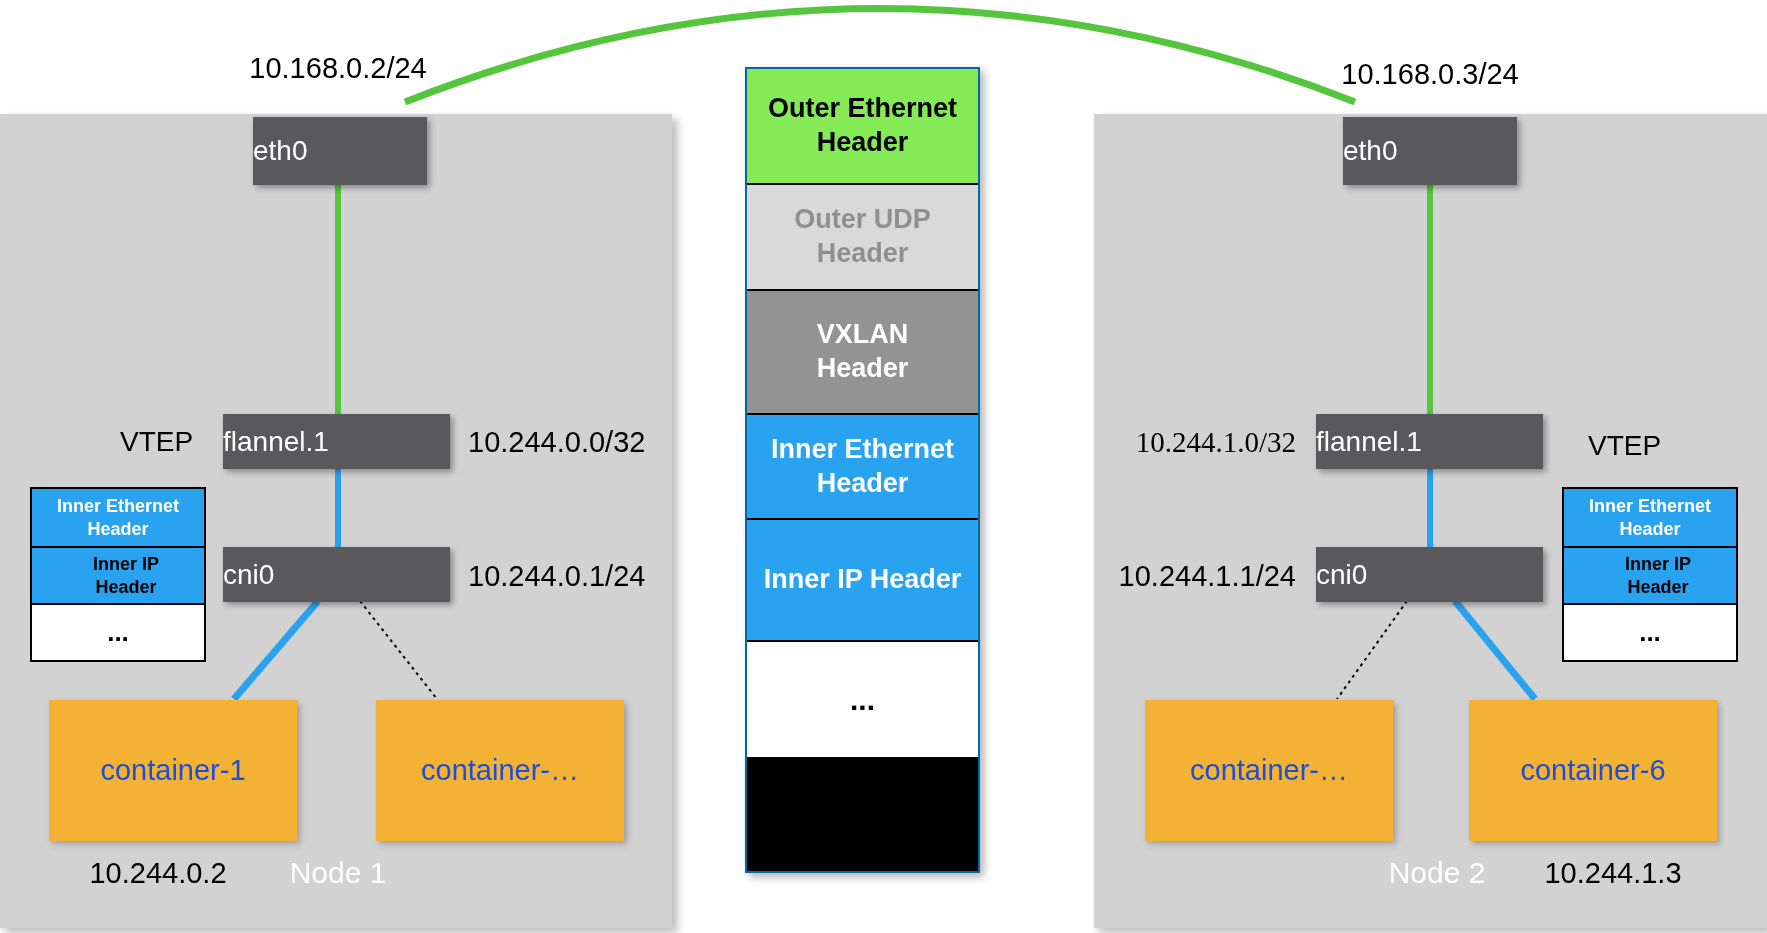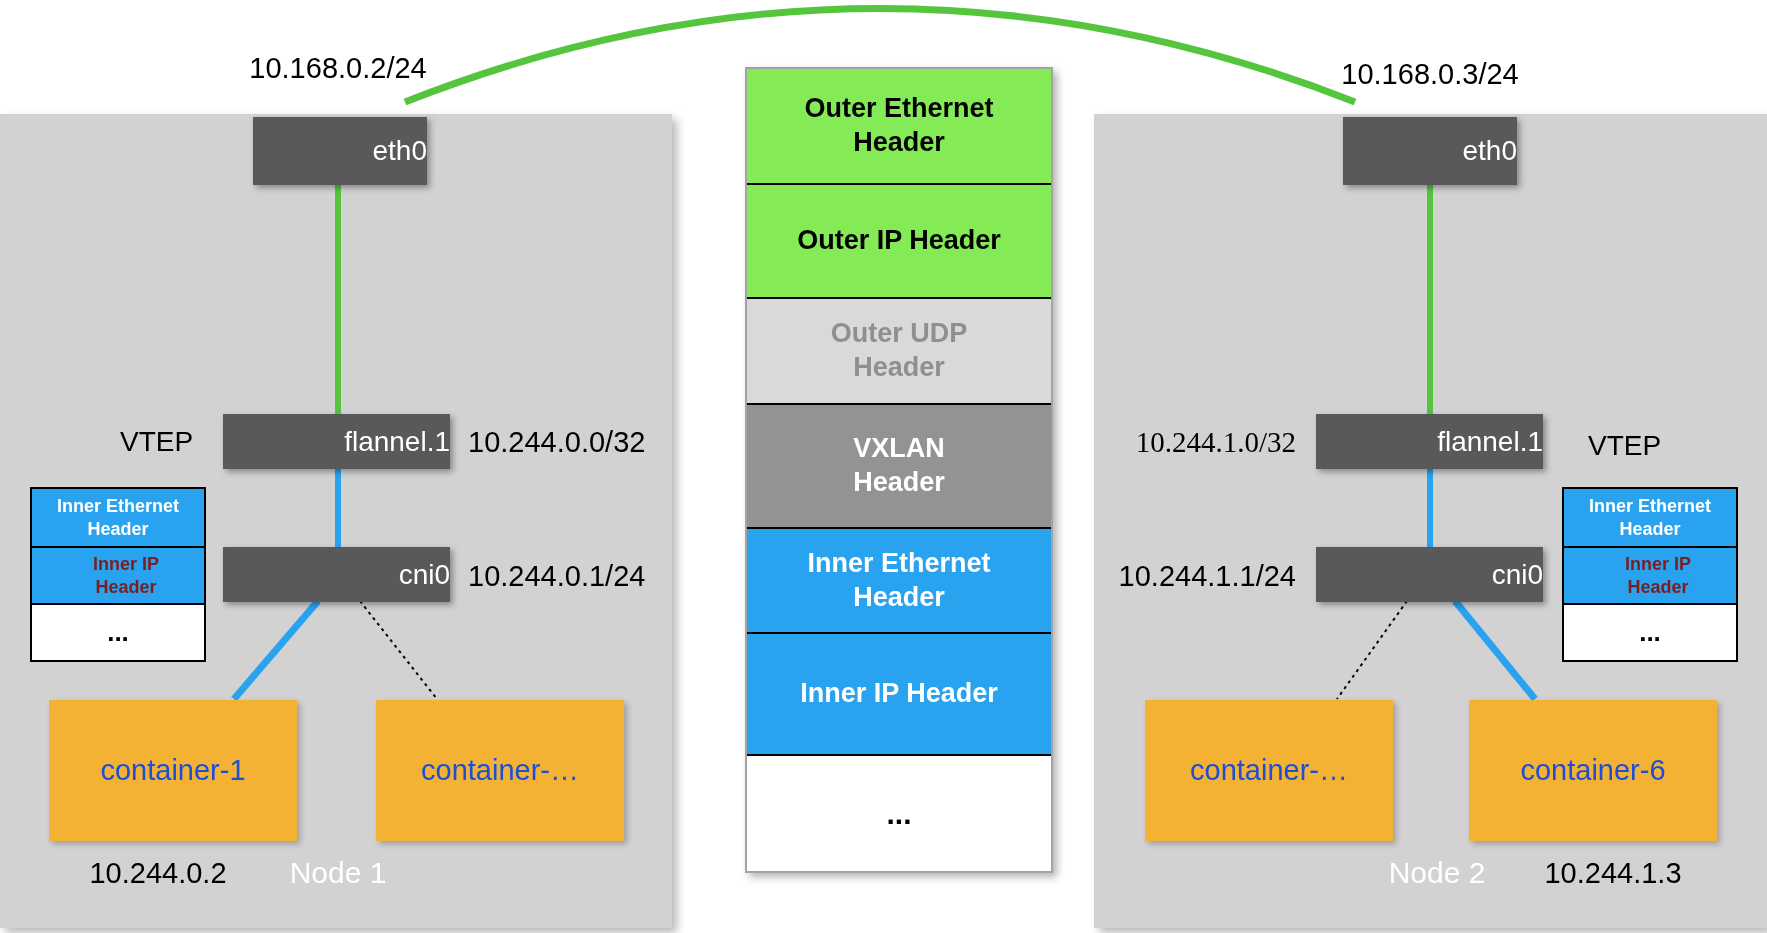--- a/index.html
+++ b/index.html
@@ -5,44 +5,44 @@
   html,body{margin:0;padding:0;background:#ffffff;}
   body{position:relative;width:1767px;height:933px;overflow:hidden;
        font-family:"Liberation Sans","DejaVu Sans",sans-serif;}
   
   .node-panel{position:absolute;top:114px;width:672px;height:814px;background:#d2d2d2;
               box-shadow:5px 5px 9px rgba(0,0,0,0.28);z-index:0;}
   
   #links{position:absolute;left:0;top:0;z-index:1;}
   
   .iface{position:absolute;background:#59595b;color:#fff;display:flex;align-items:center;
-         justify-content:flex-end;font-size:28px;z-index:2;box-shadow:3px 3px 6px rgba(0,0,0,0.35);}
+         justify-content:flex-start;font-size:28px;z-index:2;box-shadow:3px 3px 6px rgba(0,0,0,0.35);}
   
-  .stack{position:absolute;left:745px;top:67px;width:308px;height:806px;background:#000000;
-         border:2px solid #a3a3a3;box-sizing:border-box;z-index:2;box-shadow:4px 4px 8px rgba(0,0,0,0.3);}
+  .stack{position:absolute;left:745px;top:67px;width:235px;height:806px;background:#000000;
+         border:2px solid #0369a1;box-sizing:border-box;z-index:2;box-shadow:4px 4px 8px rgba(0,0,0,0.3);}
   .seg{width:100%;box-sizing:border-box;display:flex;align-items:center;justify-content:center;
        text-align:center;font-weight:bold;font-size:27px;line-height:1.25;white-space:pre-line;
        border-top:2px solid #000;}
   .seg:first-child{border-top:none;}
   .seg.outer{background:#84eb57;color:#000;}
   .seg.udp{background:#d9d9d9;color:#8f8f8f;}
   .seg.vxlan{background:#939393;color:#fff;}
   .seg.inner{background:#29a2f0;color:#fff;}
   .seg.rest{background:#ffffff;color:#000;font-size:30px;}
   .s0{height:114px;} .s1{height:114px;} .s2{height:106px;} .s3{height:124px;}
   .s4{height:105px;} .s5{height:122px;} .s6{height:117px;}
   
   .mini{position:absolute;top:487px;width:176px;border:2px solid #000;box-sizing:border-box;
         background:#fff;z-index:2;}
   .mini .row{display:flex;align-items:center;justify-content:center;text-align:center;
              font-weight:bold;font-size:18px;line-height:1.25;white-space:pre-line;
              box-sizing:border-box;border-top:2px solid #000;}
   .mini .row:first-child{border-top:none;}
   .mini .row.blue{background:#29a2f0;color:#fff;height:57px;}
-  .mini .row.blue2{background:#29a2f0;color:#7f1d1d;height:57px;padding-left:16px;}
+  .mini .row.blue2{background:#29a2f0;color:#000000;height:57px;padding-left:16px;}
   .mini .row.white{background:#fff;color:#000;height:57px;font-size:26px;}
   
   .container-box{position:absolute;top:700px;width:248px;height:141px;background:#f3b233;
                  color:#1d4ed8;display:flex;align-items:center;justify-content:center;
                  font-size:29px;z-index:2;box-shadow:3px 3px 6px rgba(0,0,0,0.25);}
   
   .lbl{position:absolute;font-size:29px;color:#000;white-space:nowrap;z-index:3;}
   .lbl.center{transform:translateX(-50%);}
   .lbl.white{color:#ffffff;}
 </style>
@@ -125,21 +125,20 @@
 </div>
 
 <div class="lbl center" style="left:158px;top:857px;">10.244.0.2</div>
 <div class="lbl center white" style="left:338px;top:856px;font-size:30px;">Node 1</div>
 <div class="lbl center white" style="left:1437px;top:856px;font-size:30px;">Node 2</div>
 <div class="lbl center" style="left:1613px;top:857px;">10.244.1.3</div>
 
 <div class="stack">
   <div class="seg outer s0">Outer Ethernet
 Header</div>
-  <div class="seg outer s1">Outer IP Header</div>
   <div class="seg udp   s2">Outer UDP
 Header</div>
   <div class="seg vxlan s3">VXLAN
 Header</div>
   <div class="seg inner s4">Inner Ethernet
 Header</div>
   <div class="seg inner s5">Inner IP Header</div>
   <div class="seg rest  s6">...</div>
 </div>
 

